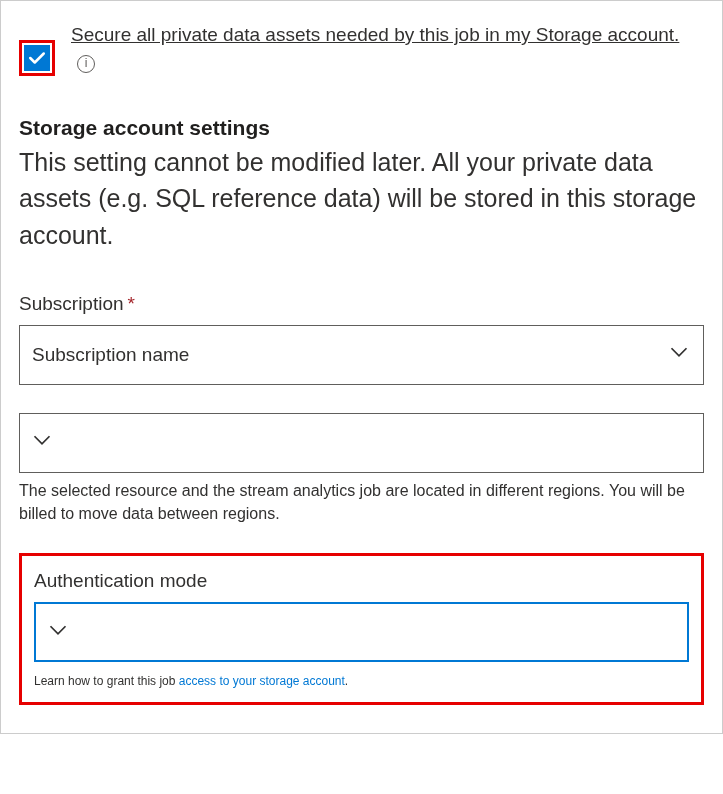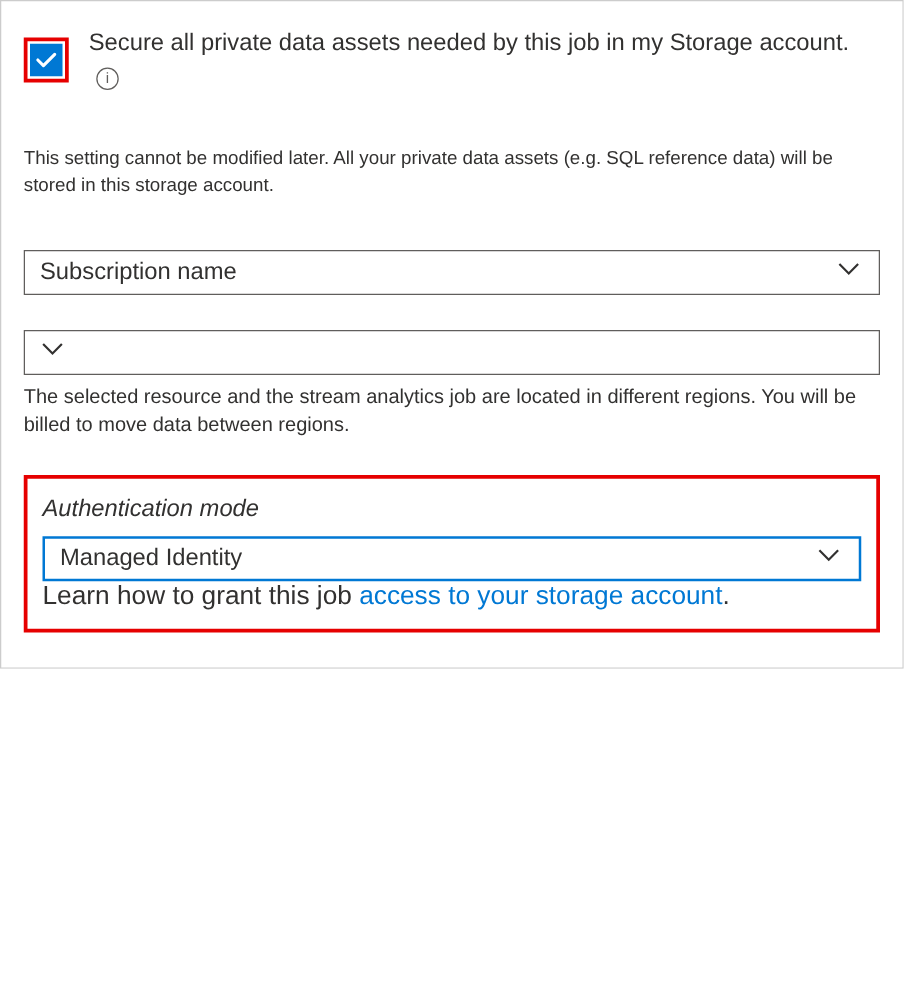--- a/index.html
+++ b/index.html
@@ -11,23 +11,24 @@
       width: 723px;
       padding: 0;
     }
     .container {
       border: 1px solid #ccc;
       padding: 18px 18px 28px 18px;
       position: relative;
     }
     .checkbox-row {
       display: flex;
-      align-items: center;
+      align-items: flex-end;
       gap: 16px;
       margin-bottom: 40px;
+      text-decoration: underline;
     }
     .checkbox-wrap {
       border: 3px solid #e60000;
       padding: 2px;
       flex-shrink: 0;
     }
     .checkbox {
       width: 26px;
       height: 26px;
       background: #0078d4;
@@ -56,36 +57,36 @@
       vertical-align: middle;
       margin-left: 6px;
     }
     .section-heading {
       font-weight: 600;
       font-size: 21px;
       color: #201f1e;
       margin-bottom: 4px;
     }
     .section-desc {
-      font-size: 15px;
+      font-size: 25px;
       line-height: 1.45;
       color: #323130;
       margin-bottom: 40px;
     }
     .field-group { margin-bottom: 28px; }
     .field-label {
       font-size: 19px;
       color: #323130;
       margin-bottom: 10px;
     }
     .required { color: #a4262c; margin-left: 4px; }
     .select {
       width: 100%;
       border: 1px solid #605e5c;
-      height: 36px;
+      height: 60px;
       display: flex;
       align-items: center;
       justify-content: space-between;
       padding: 0 14px 0 12px;
       cursor: pointer;
       background: #fff;
       font-size: 19px;
       color: #323130;
     }
     .select.highlighted { border: 2px solid #0078d4; }
@@ -94,24 +95,24 @@
       font-size: 16px;
       line-height: 1.45;
       color: #323130;
       margin-top: 6px;
     }
     .highlight-box {
       border: 3px solid #e60000;
       padding: 10px 12px 14px 12px;
       margin-top: 18px;
     }
-    .highlight-box .field-label { margin-bottom: 10px; margin-top: 4px; font-style: italic; }
+    .highlight-box .field-label { margin-bottom: 10px; margin-top: 4px; }
     .learn-text {
-      font-size: 21px;
-      margin-top: 0;
+      font-size: 12px;
+      margin-top: 12px;
       color: #323130;
     }
     .link { color: #0078d4; cursor: pointer; }
   </style>
 </head>
 <body>
 
 <div class="container">
 
   <div class="checkbox-row">
@@ -121,23 +122,27 @@
           <path d="M2 8 L6 12 L14 4" stroke="#fff" stroke-width="2.2" fill="none" stroke-linecap="round" stroke-linejoin="round"></path>
         </svg>
       </div>
     </div>
     <div class="checkbox-label">
       <span>Secure all private data assets needed by this job in my Storage account.</span>
       <span class="info-icon">i</span>
     </div>
   </div>
 
+  <div class="section-heading">Storage account settings</div>
   <div class="section-desc">This setting cannot be modified later. All your private data assets (e.g. SQL reference data) will be stored in this storage account.</div>
 
   <div class="field-group">
+    <div class="field-label">
+      <span>Subscription</span><span class="required">*</span>
+    </div>
     <div class="select">
       <span>Subscription name</span>
       <span class="chevron">
         <svg viewBox="0 0 16 16">
             <path d="M2 5 L8 11 L14 5" stroke="#323130" stroke-width="1.4" fill="none"></path>
           </svg>
       </span>
     </div>
   </div>
 
@@ -148,21 +153,20 @@
             <path d="M2 5 L8 11 L14 5" stroke="#323130" stroke-width="1.4" fill="none"></path>
           </svg>
       </span>
     </div>
     <div class="field-help">The selected resource and the stream analytics job are located in different regions. You will be billed to move data between regions.</div>
   </div>
 
   <div class="highlight-box">
     <div class="field-label">Authentication mode</div>
     <div class="select highlighted">
-      <span>Managed Identity</span>
       <span class="chevron">
         <svg viewBox="0 0 16 16">
             <path d="M2 5 L8 11 L14 5" stroke="#323130" stroke-width="1.4" fill="none"></path>
           </svg>
       </span>
     </div>
     <div class="learn-text">
       <span>Learn how to grant this job </span><span class="link">access to your storage account</span><span>.</span>
     </div>
   </div>

